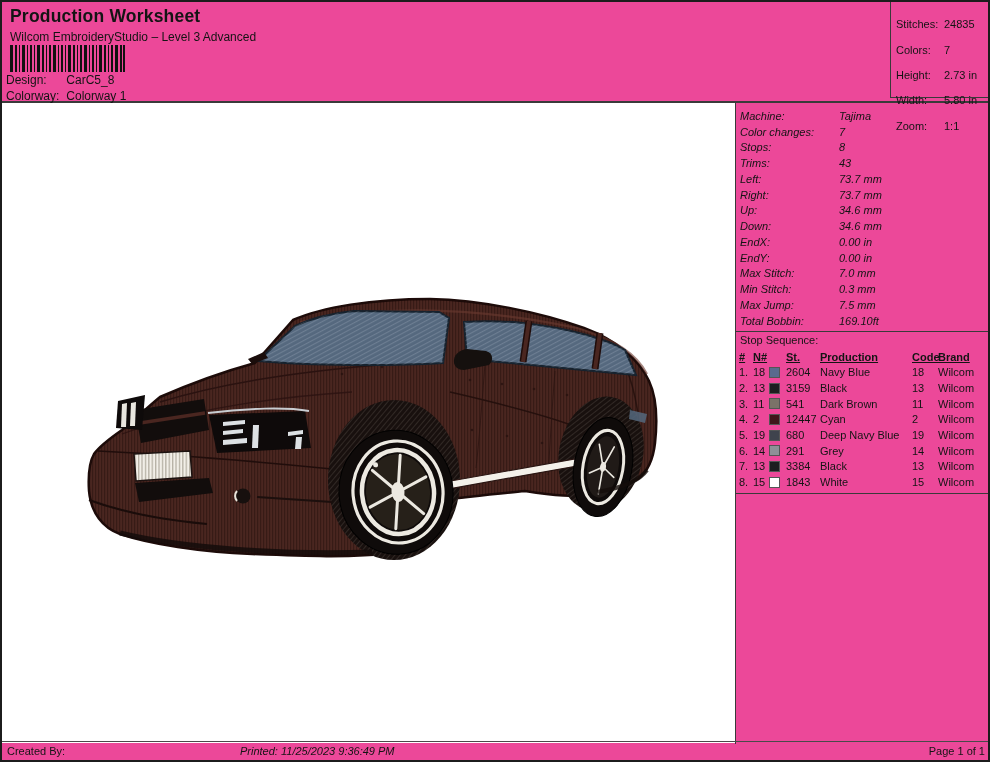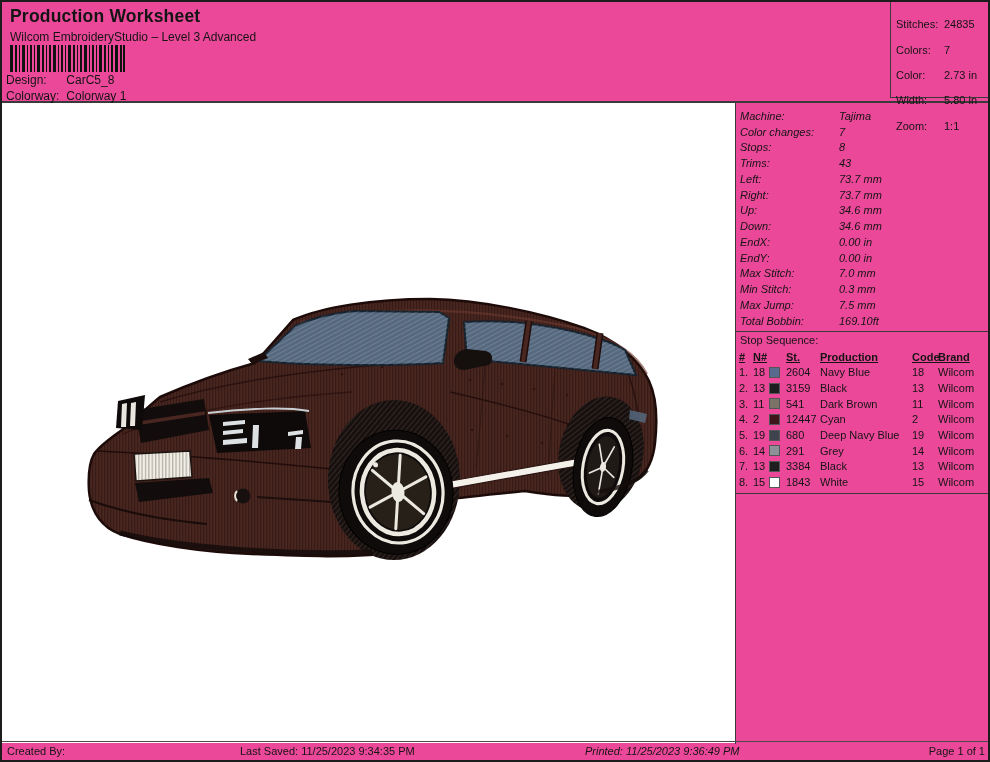--- a/index.html
+++ b/index.html
@@ -96,21 +96,21 @@
   <div class="stats">
     <div class="srow">
         <span class="lbl">Stitches:</span>
         <span>24835</span>
       </div>
     <div class="srow">
         <span class="lbl">Colors:</span>
         <span>7</span>
       </div>
     <div class="srow">
-        <span class="lbl">Color:</span>
+        <span class="lbl">Height:</span>
         <span>2.73 in</span>
       </div>
     <div class="srow">
         <span class="lbl">Width:</span>
         <span>5.80 in</span>
       </div>
     <div class="srow">
         <span class="lbl">Zoom:</span>
         <span>1:1</span>
       </div>
@@ -403,24 +403,20 @@
         <span class="right">1843</span>
           <span>White</span>
         <span class="right">15</span>
           <span>Wilcom</span>
       </div>
     </div>
   </div>
 
   <div class="footer">
     <div class="fc1">Created By:</div>
-    <div class="fc2">
-      <span>Last Saved:</span>
-      <span>11/25/2023 9:34:35 PM</span>
-    </div>
     <div class="fc3">
       <span>Printed:</span>
       <span>11/25/2023 9:36:49 PM</span>
     </div>
     <div class="fc4">Page 1 of 1</div>
   </div>
 
 </div>
 
 </body></html>

